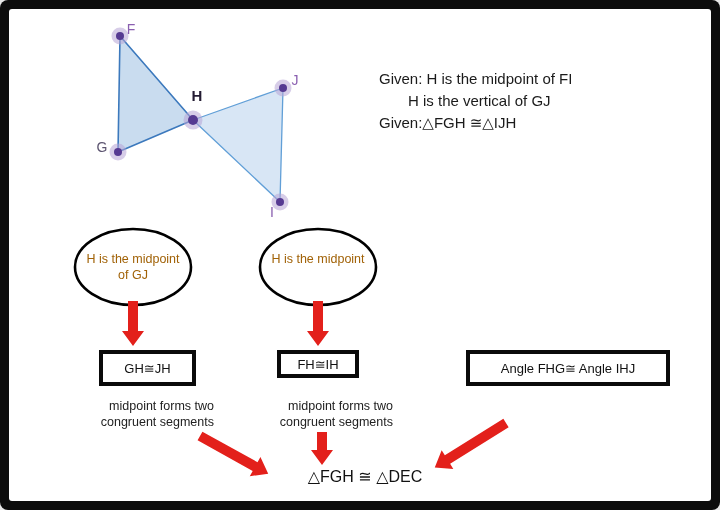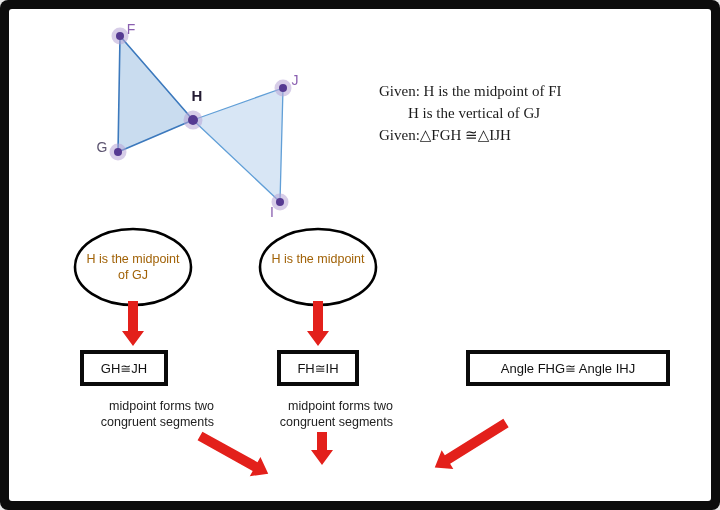--- a/index.html
+++ b/index.html
@@ -81,46 +81,47 @@
       <polygon class="arrow" points="-5,0 5,0 5,63 11,63 0,78 -11,63 -5,63"></polygon>
     </g>
     <g transform="translate(322,432)">
       <polygon class="arrow" points="-5,0 5,0 5,18 11,18 0,33 -11,18 -5,18"></polygon>
     </g>
     <g transform="translate(506,423) rotate(58)">
       <polygon class="arrow" points="-5,0 5,0 5,69 11,69 0,84 -11,69 -5,69"></polygon>
     </g>
   </svg>
 
-  <div class="txt given" style="left:379px; top:80px;font-family:Liberation Serif, serif;">
+  <div class="txt given" style="left:379px; top:68px;">
     <div>Given: H is the midpoint of FI</div>
     <div class="indent">H is the vertical of GJ</div>
     <div>Given:△FGH ≅△IJH</div>
   </div>
 
   <div class="oval-text" style="left:75px; top:251px; width:116px;">
     <div>H is the midpoint</div>
     <div>of GJ</div>
   </div>
   <div class="oval-text" style="left:260px; top:251px; width:116px;">
     <div>H is the midpoint</div>
   </div>
 
-  <div class="box" style="left:80px; top:350px; width:88px; height:36px;">
+  <div class="box" style="left:99px; top:350px; width:97px; height:36px;">
     <span>GH≅JH</span>
   </div>
-  <div class="box" style="left:277px; top:350px; width:82px; height:36px;">
+  <div class="box" style="left:277px; top:350px; width:82px; height:28px;">
     <span>FH≅IH</span>
   </div>
   <div class="box" style="left:466px; top:350px; width:204px; height:36px;">
     <span>Angle FHG≅ Angle IHJ</span>
   </div>
 
   <div class="caption" style="left:64px; top:398px; width:150px;">
     <div>midpoint forms two</div>
     <div>congruent segments</div>
   </div>
   <div class="caption" style="left:243px; top:398px; width:150px;">
     <div>midpoint forms two</div>
     <div>congruent segments</div>
   </div>
 
+  <div class="conclusion" style="left:275px; top:467px; width:180px;">△FGH ≅ △DEC</div>
 </div>
 
 </body></html>

